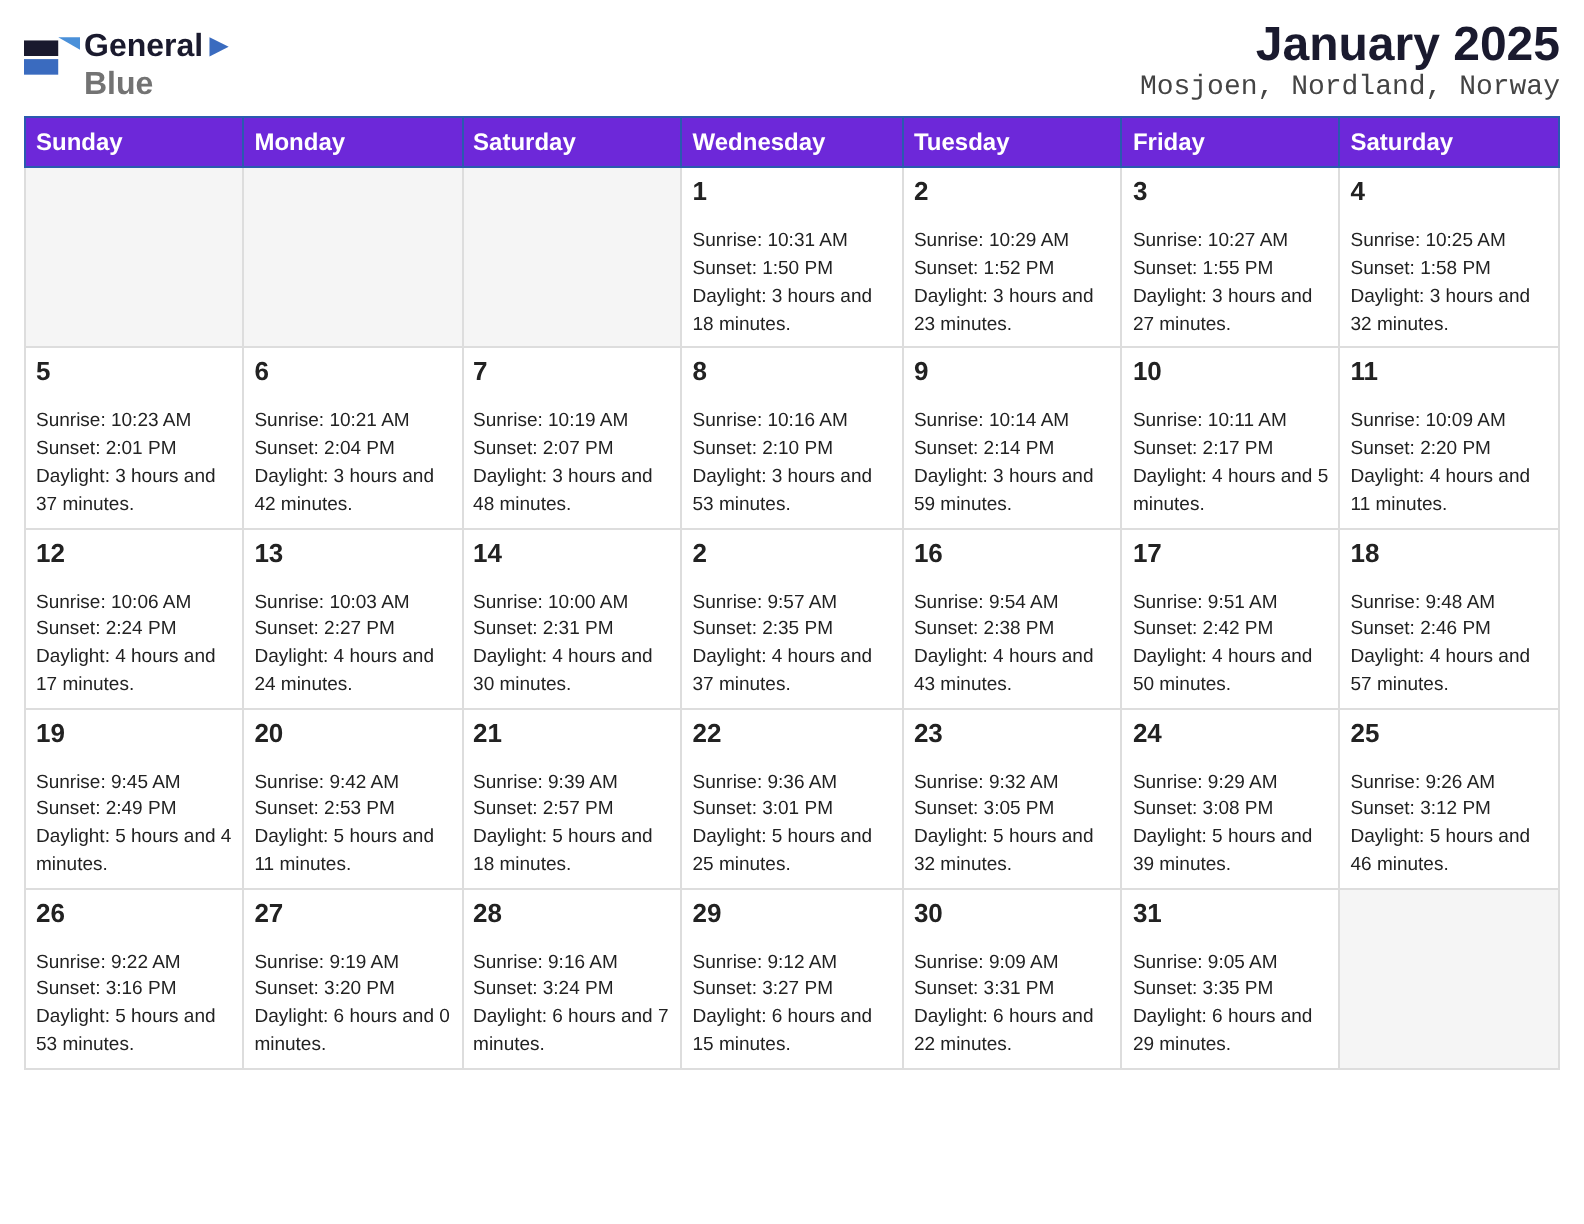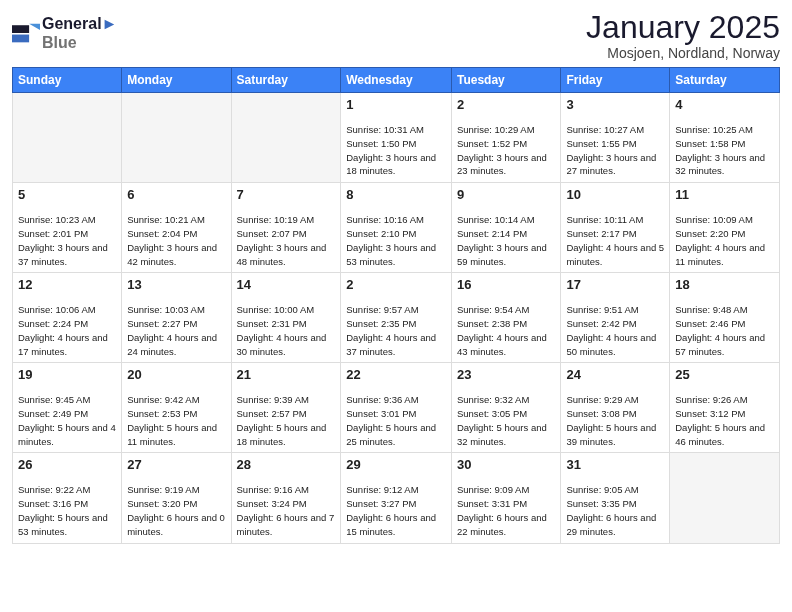--- a/index.html
+++ b/index.html
@@ -15,48 +15,49 @@
       padding: 10px 12px 8px 12px;
     }
     .header {
       display: flex;
       align-items: flex-start;
       justify-content: space-between;
       margin-bottom: 6px;
     }
     .logo {
       display: flex;
-      align-items: center;
+      align-items: flex-start;
       margin-top: 4px;
     }
     .logo-icon {
       width: 28px;
       height: 28px;
       margin-right: 2px;
     }
     .title-block {
       text-align: right;
     }
     .month-title {
-      font-size: 32px;
-      font-weight: normal;
+      font-size: 24px;
+      font-weight: bold;
       color: #1a1a2e;
       line-height: 1.1;
     }
     .subtitle {
       font-size: 14px;
       color: #444;
+      font-family: Liberation Mono, monospace;
     }
     .calendar {
       width: 100%;
       border-collapse: collapse;
       border: 1px solid #ccc;
     }
     .calendar th {
-      background: #3b82f6;
+      background: #6d28d9;
       color: #fff;
       text-align: left;
       padding: 5px 5px;
       font-size: 12px;
       font-weight: bold;
       border: 1px solid #2a5aaf;
     }
     .calendar td {
       vertical-align: top;
       padding: 4px 5px;

